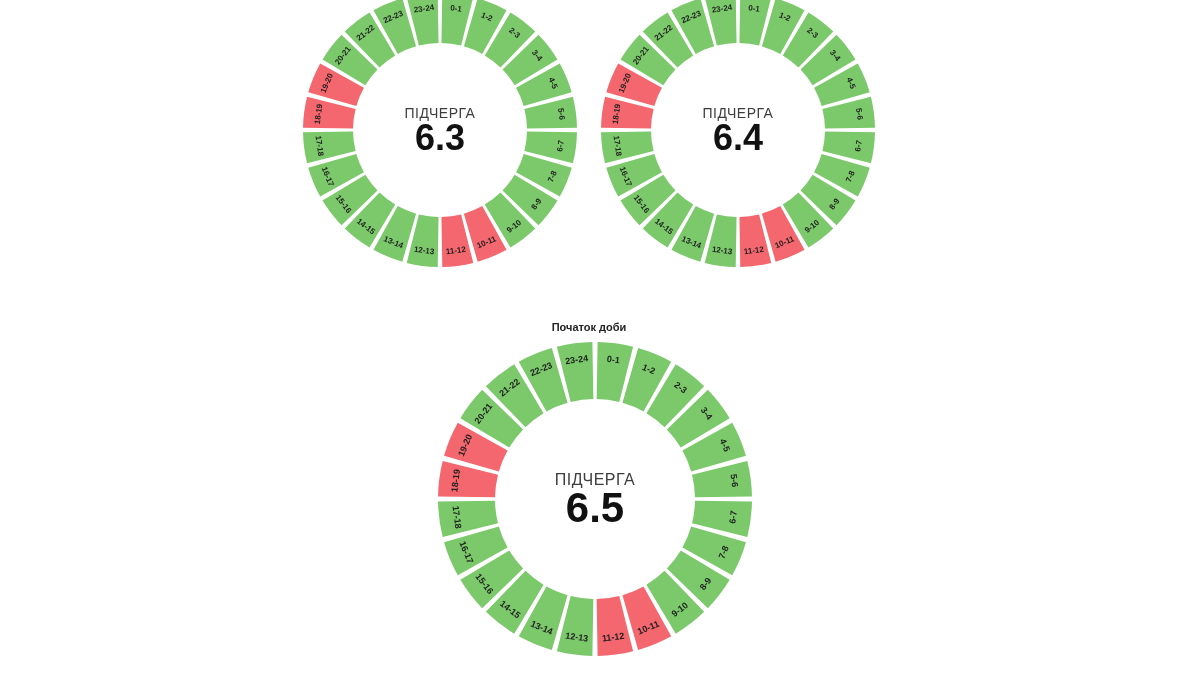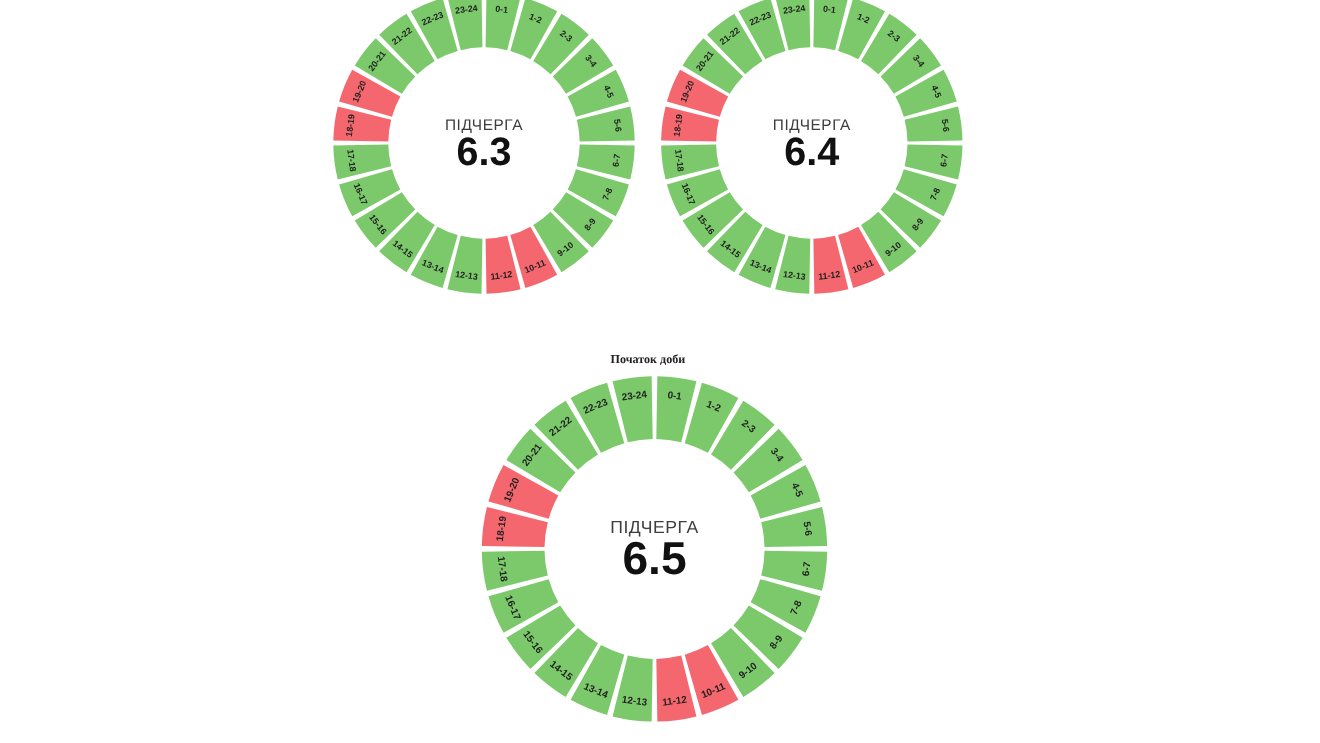--- a/index.html
+++ b/index.html
@@ -45,21 +45,21 @@
   }
   .center-value {
     font-family: "Liberation Sans", sans-serif;
     font-weight: bold;
     fill: #111111;
     text-anchor: middle;
     dominant-baseline: middle;
   }
   .chart-title {
     position: absolute;
-    font-family: Liberation Serif, serif;
+    font-family: Liberation Sans, sans-serif;
     font-weight: bold;
     font-size: 11px;
     color: #222222;
     white-space: nowrap;
     transform: translateX(-50%);
   }
 </style>
 </head>
 <body>
 

